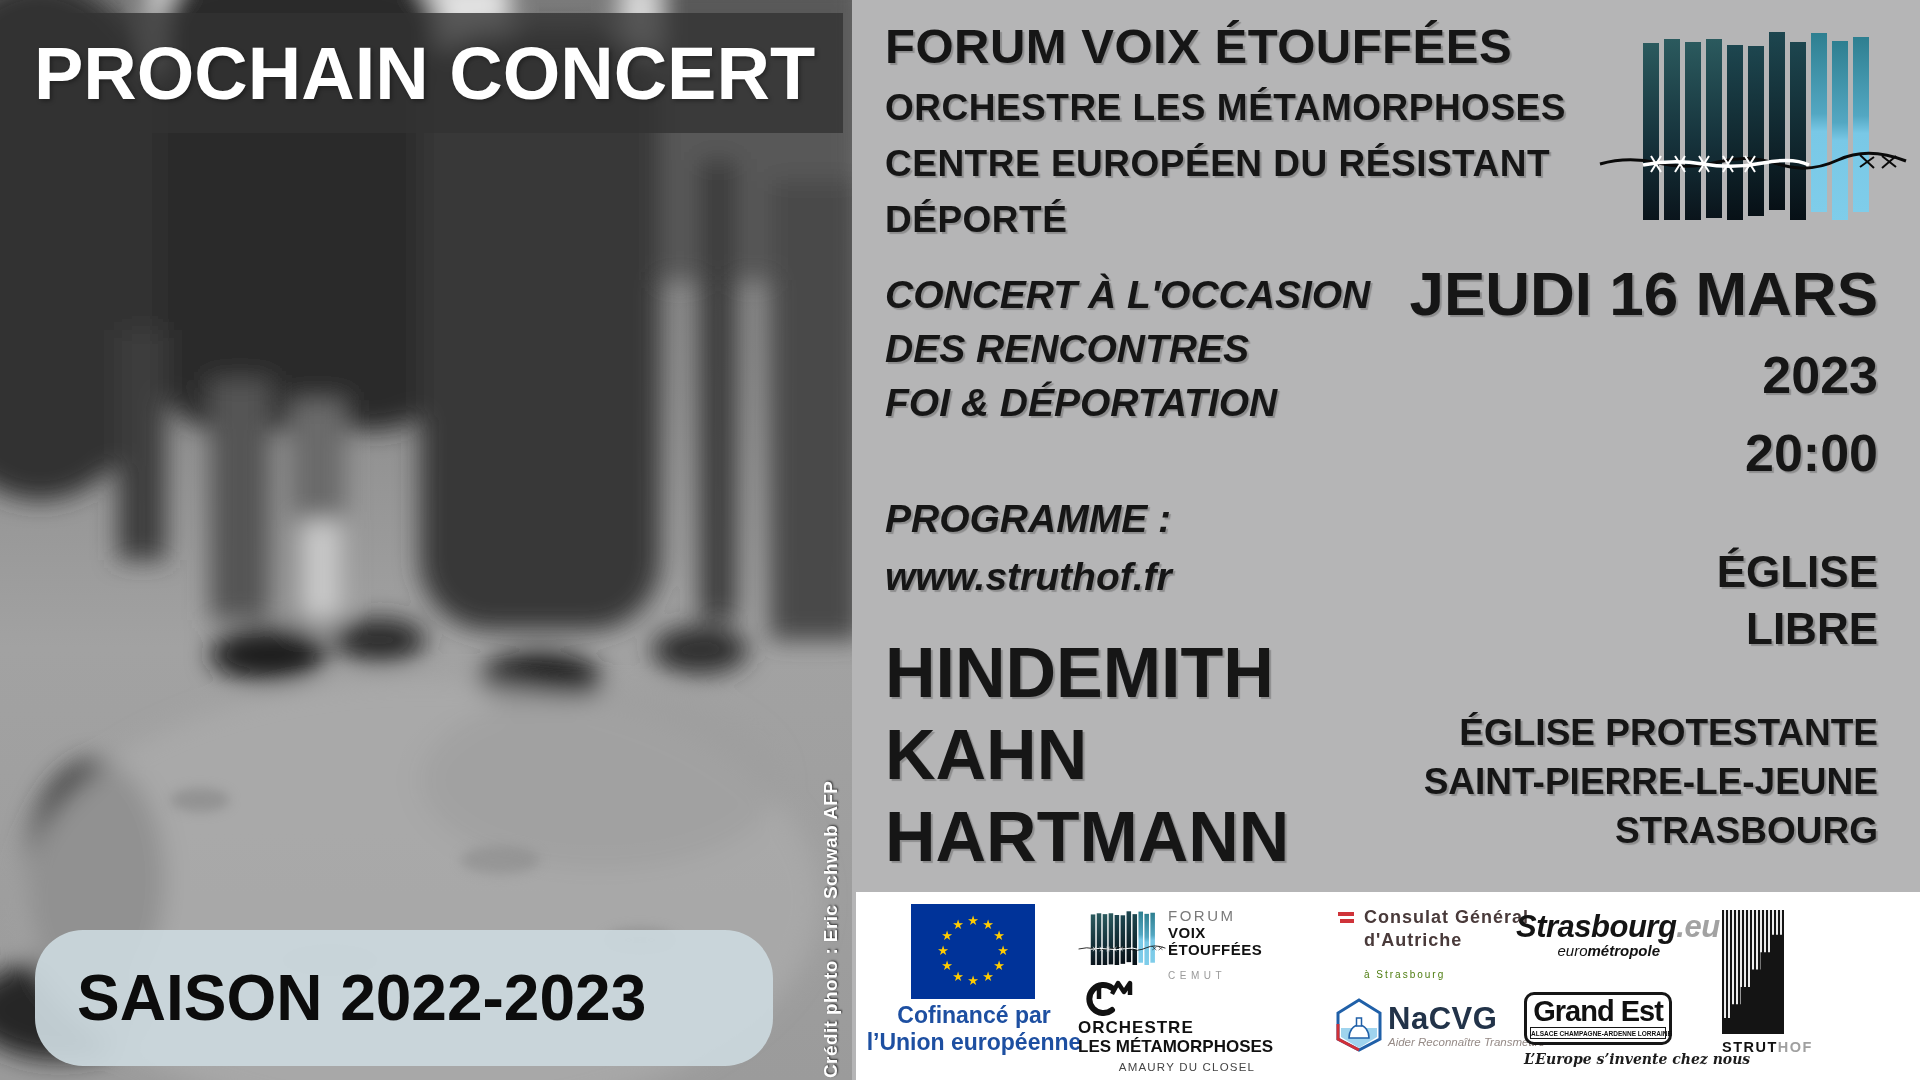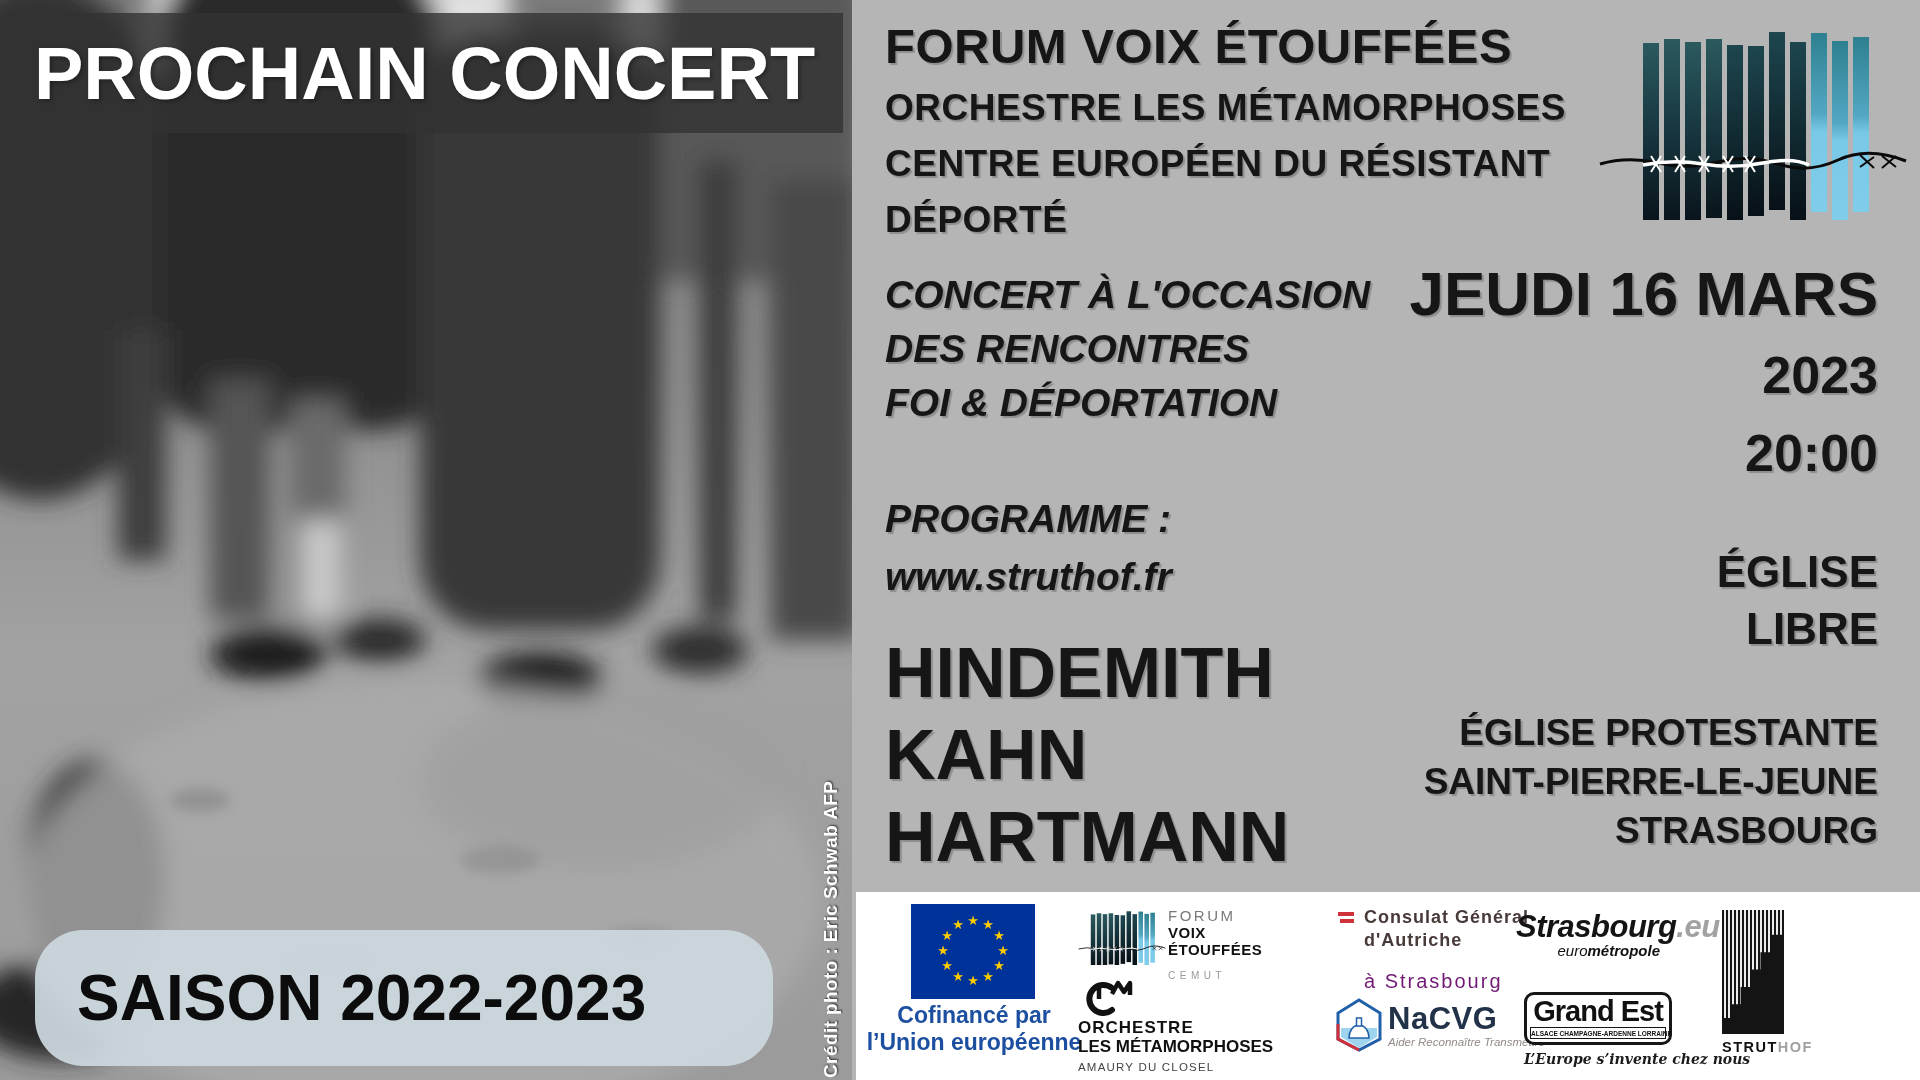--- a/index.html
+++ b/index.html
@@ -45,25 +45,25 @@
   .sp-eu-text { left:0; top:110px; width:236px; text-align:center; font-size:23px;
                 font-weight:bold; color:#1d4fa1; line-height:27px; }
   .sp-fve { left:222px; top:13px; }
   .sp-fve-text { left:312px; top:15px; font-size:15px; line-height:17px; color:#111; }
   .sp-fve-text .lt { color:#7a7a7a; font-weight:normal; letter-spacing:2.5px; }
   .sp-fve-text .bd { font-weight:bold; letter-spacing:.5px; }
   .sp-fve-text .cm { font-size:10px; color:#999; letter-spacing:4.5px; margin-top:9px; font-weight:normal; }
   .sp-clm { left:226px; top:88px; }
   .sp-orch { left:222px; top:126px; width:218px; font-size:17px; line-height:19px; font-weight:bold; color:#111; }
   .sp-orch .o1 { letter-spacing:1px; }
-  .sp-orch .o3 { font-size:11.5px; color:#444; letter-spacing:1.2px; text-align:left; margin-top:2px; font-weight:normal; }
+  .sp-orch .o3 { font-size:11.5px; color:#444; letter-spacing:1.2px; text-align:center; margin-top:2px; font-weight:normal; }
   .sp-consulat { left:482px; top:14px; color:#493a3a; font-weight:bold; font-size:18px; line-height:23px; letter-spacing:1px; }
   .sp-consulat .row1 { display:flex; align-items:center; gap:8px; }
   .sp-consulat .c2 { margin-left:26px; }
-  .sp-consulat .c3 { margin-left:26px; margin-top:18px; font-size:20px; color:#701a75;
+  .sp-consulat .c3 { margin-left:26px; margin-top:11px; font-size:10px; color:#4d7c0f;
                      letter-spacing:2px; font-weight:normal; }
   .sp-nacvg { left:478px; top:106px; display:flex; align-items:flex-start; }
   .sp-nacvg .nv-col { margin-left:4px; margin-top:4px; }
   .sp-nacvg .nv-name { font-size:31px; font-weight:bold; color:#223349; letter-spacing:.5px; line-height:33px; }
   .sp-nacvg .nv-tag { font-size:11.5px; font-style:italic; color:#958a86; margin-top:1px; }
   .sp-stras { left:660px; top:18px; width:170px;font-style:italic; }
   .sp-stras .s1 { font-size:31px; font-weight:bold; letter-spacing:-.5px; line-height:33px; color:#141414; white-space:nowrap; }
   .sp-stras .s1 .tld { color:#a2a2a2; }
   .sp-stras .s2 { text-align:right; padding-right:26px; font-size:15px; line-height:15px; color:#111; }
   .sp-stras .s2 .lt { font-weight:normal; }

